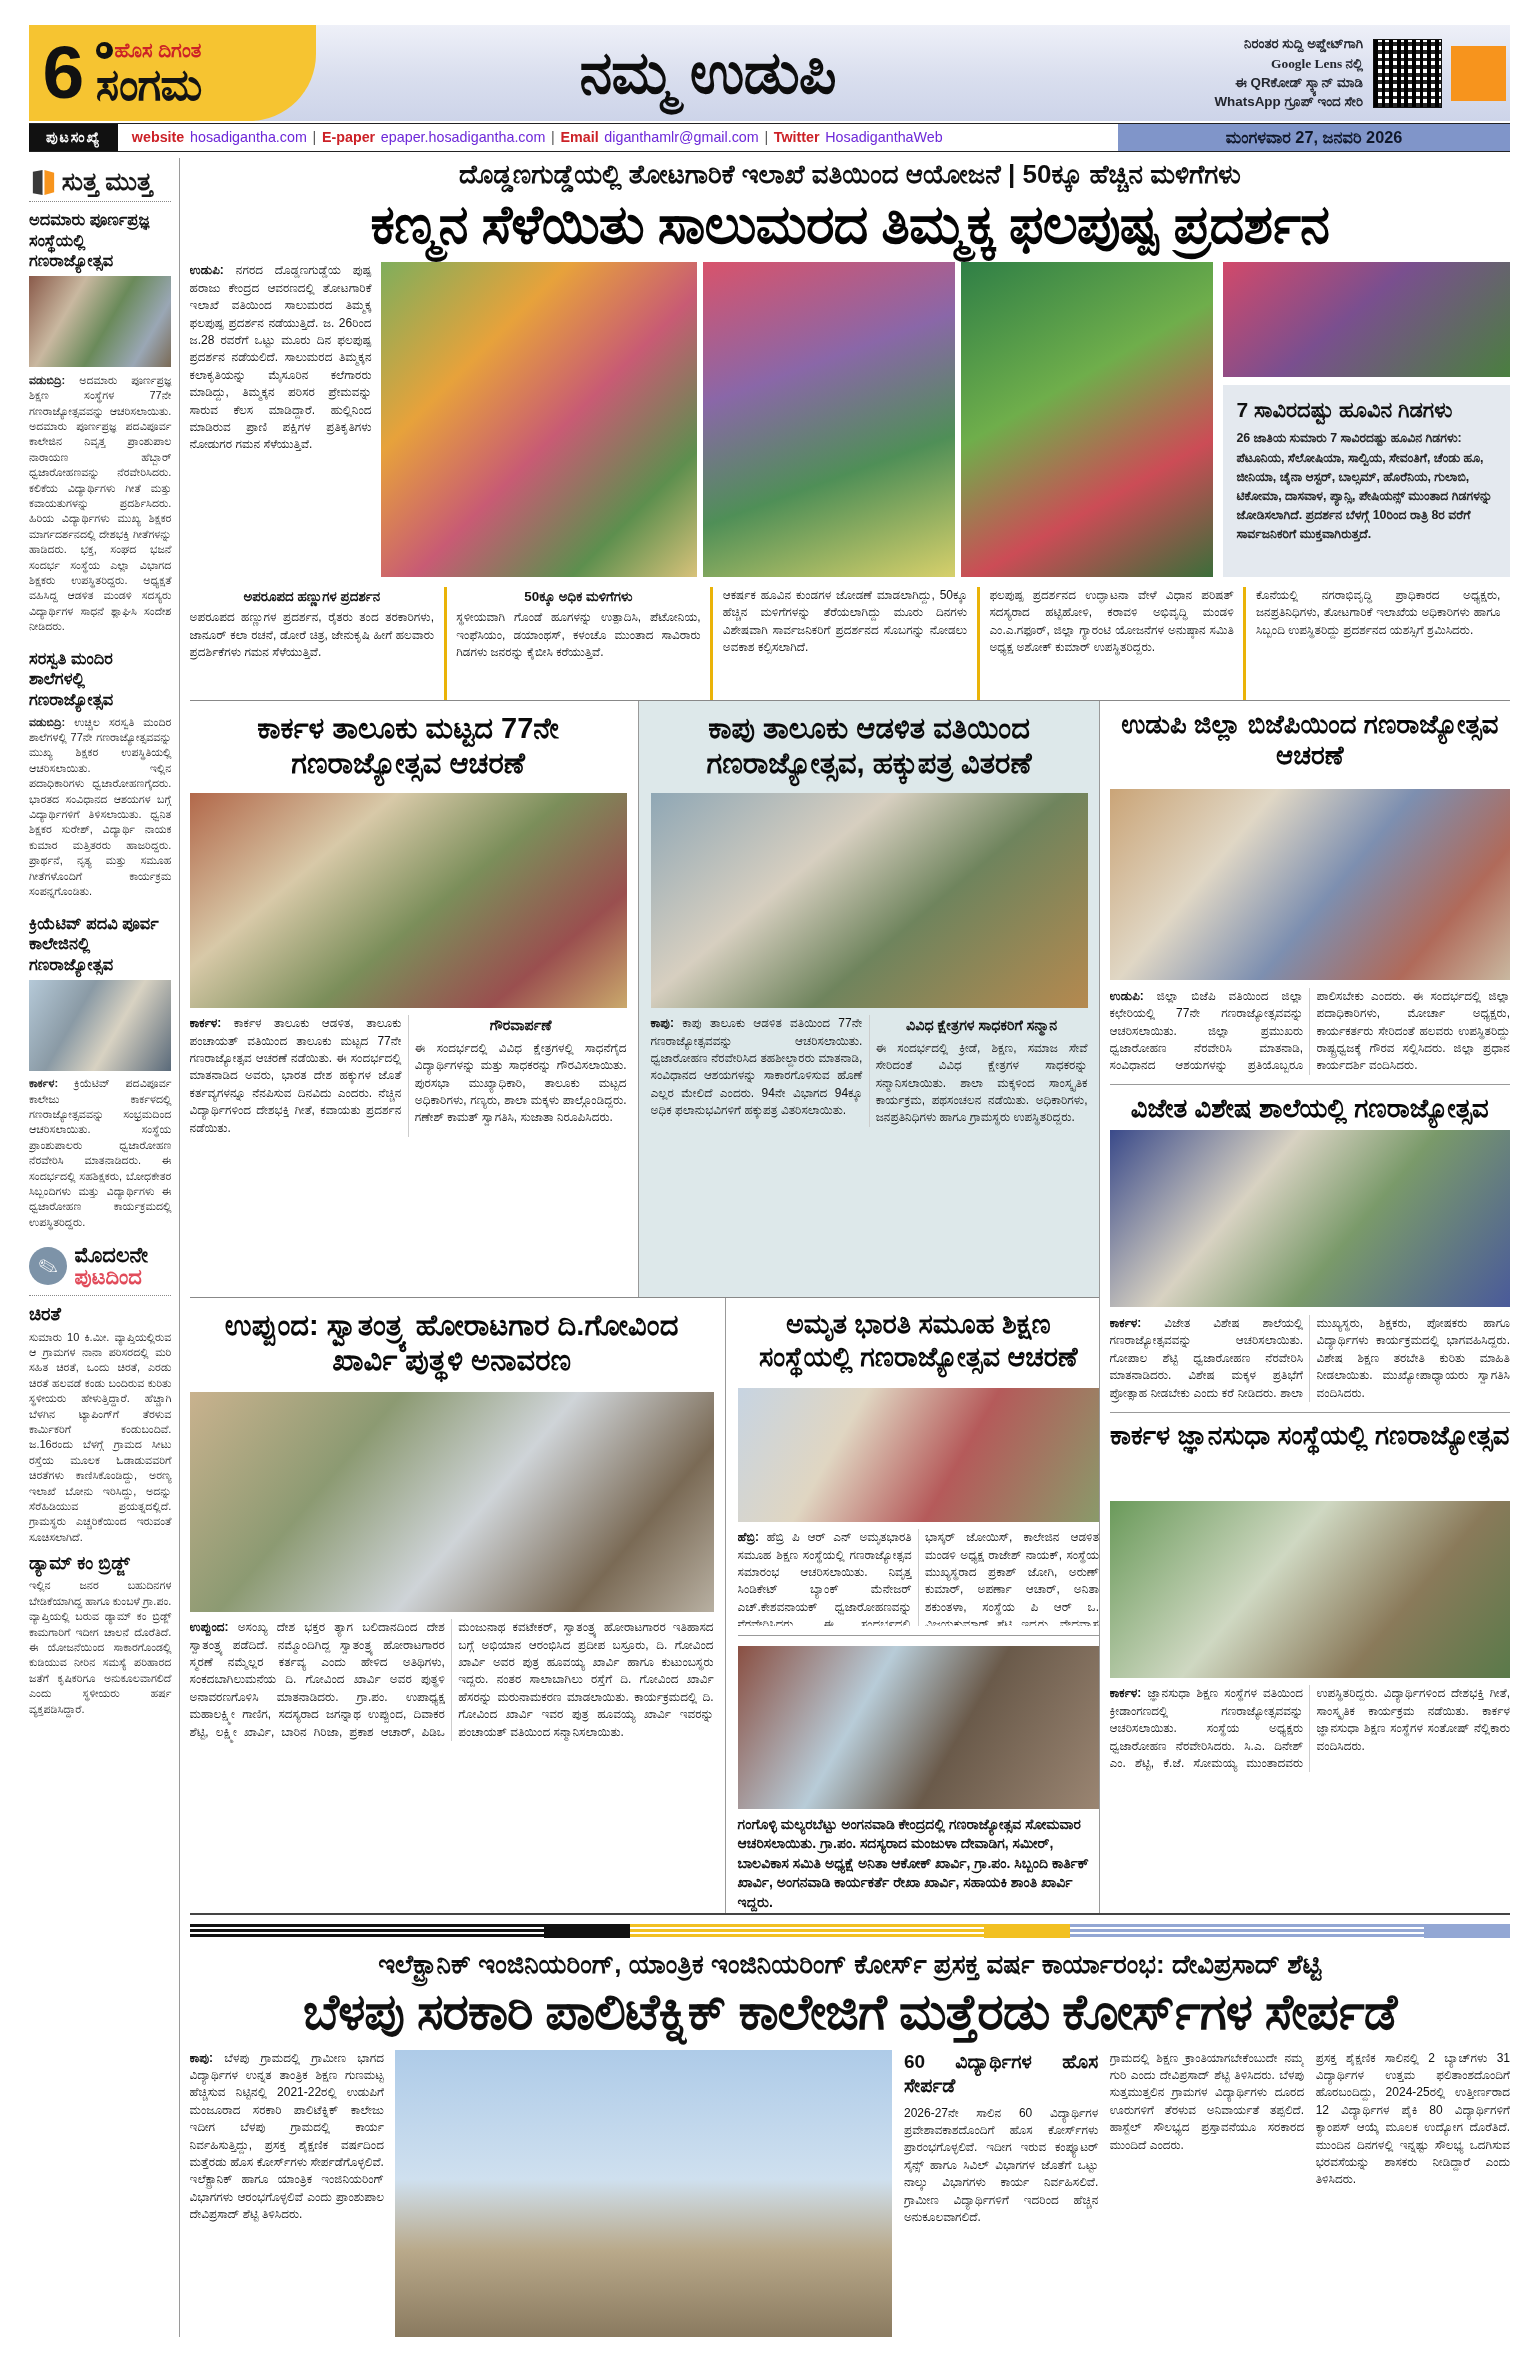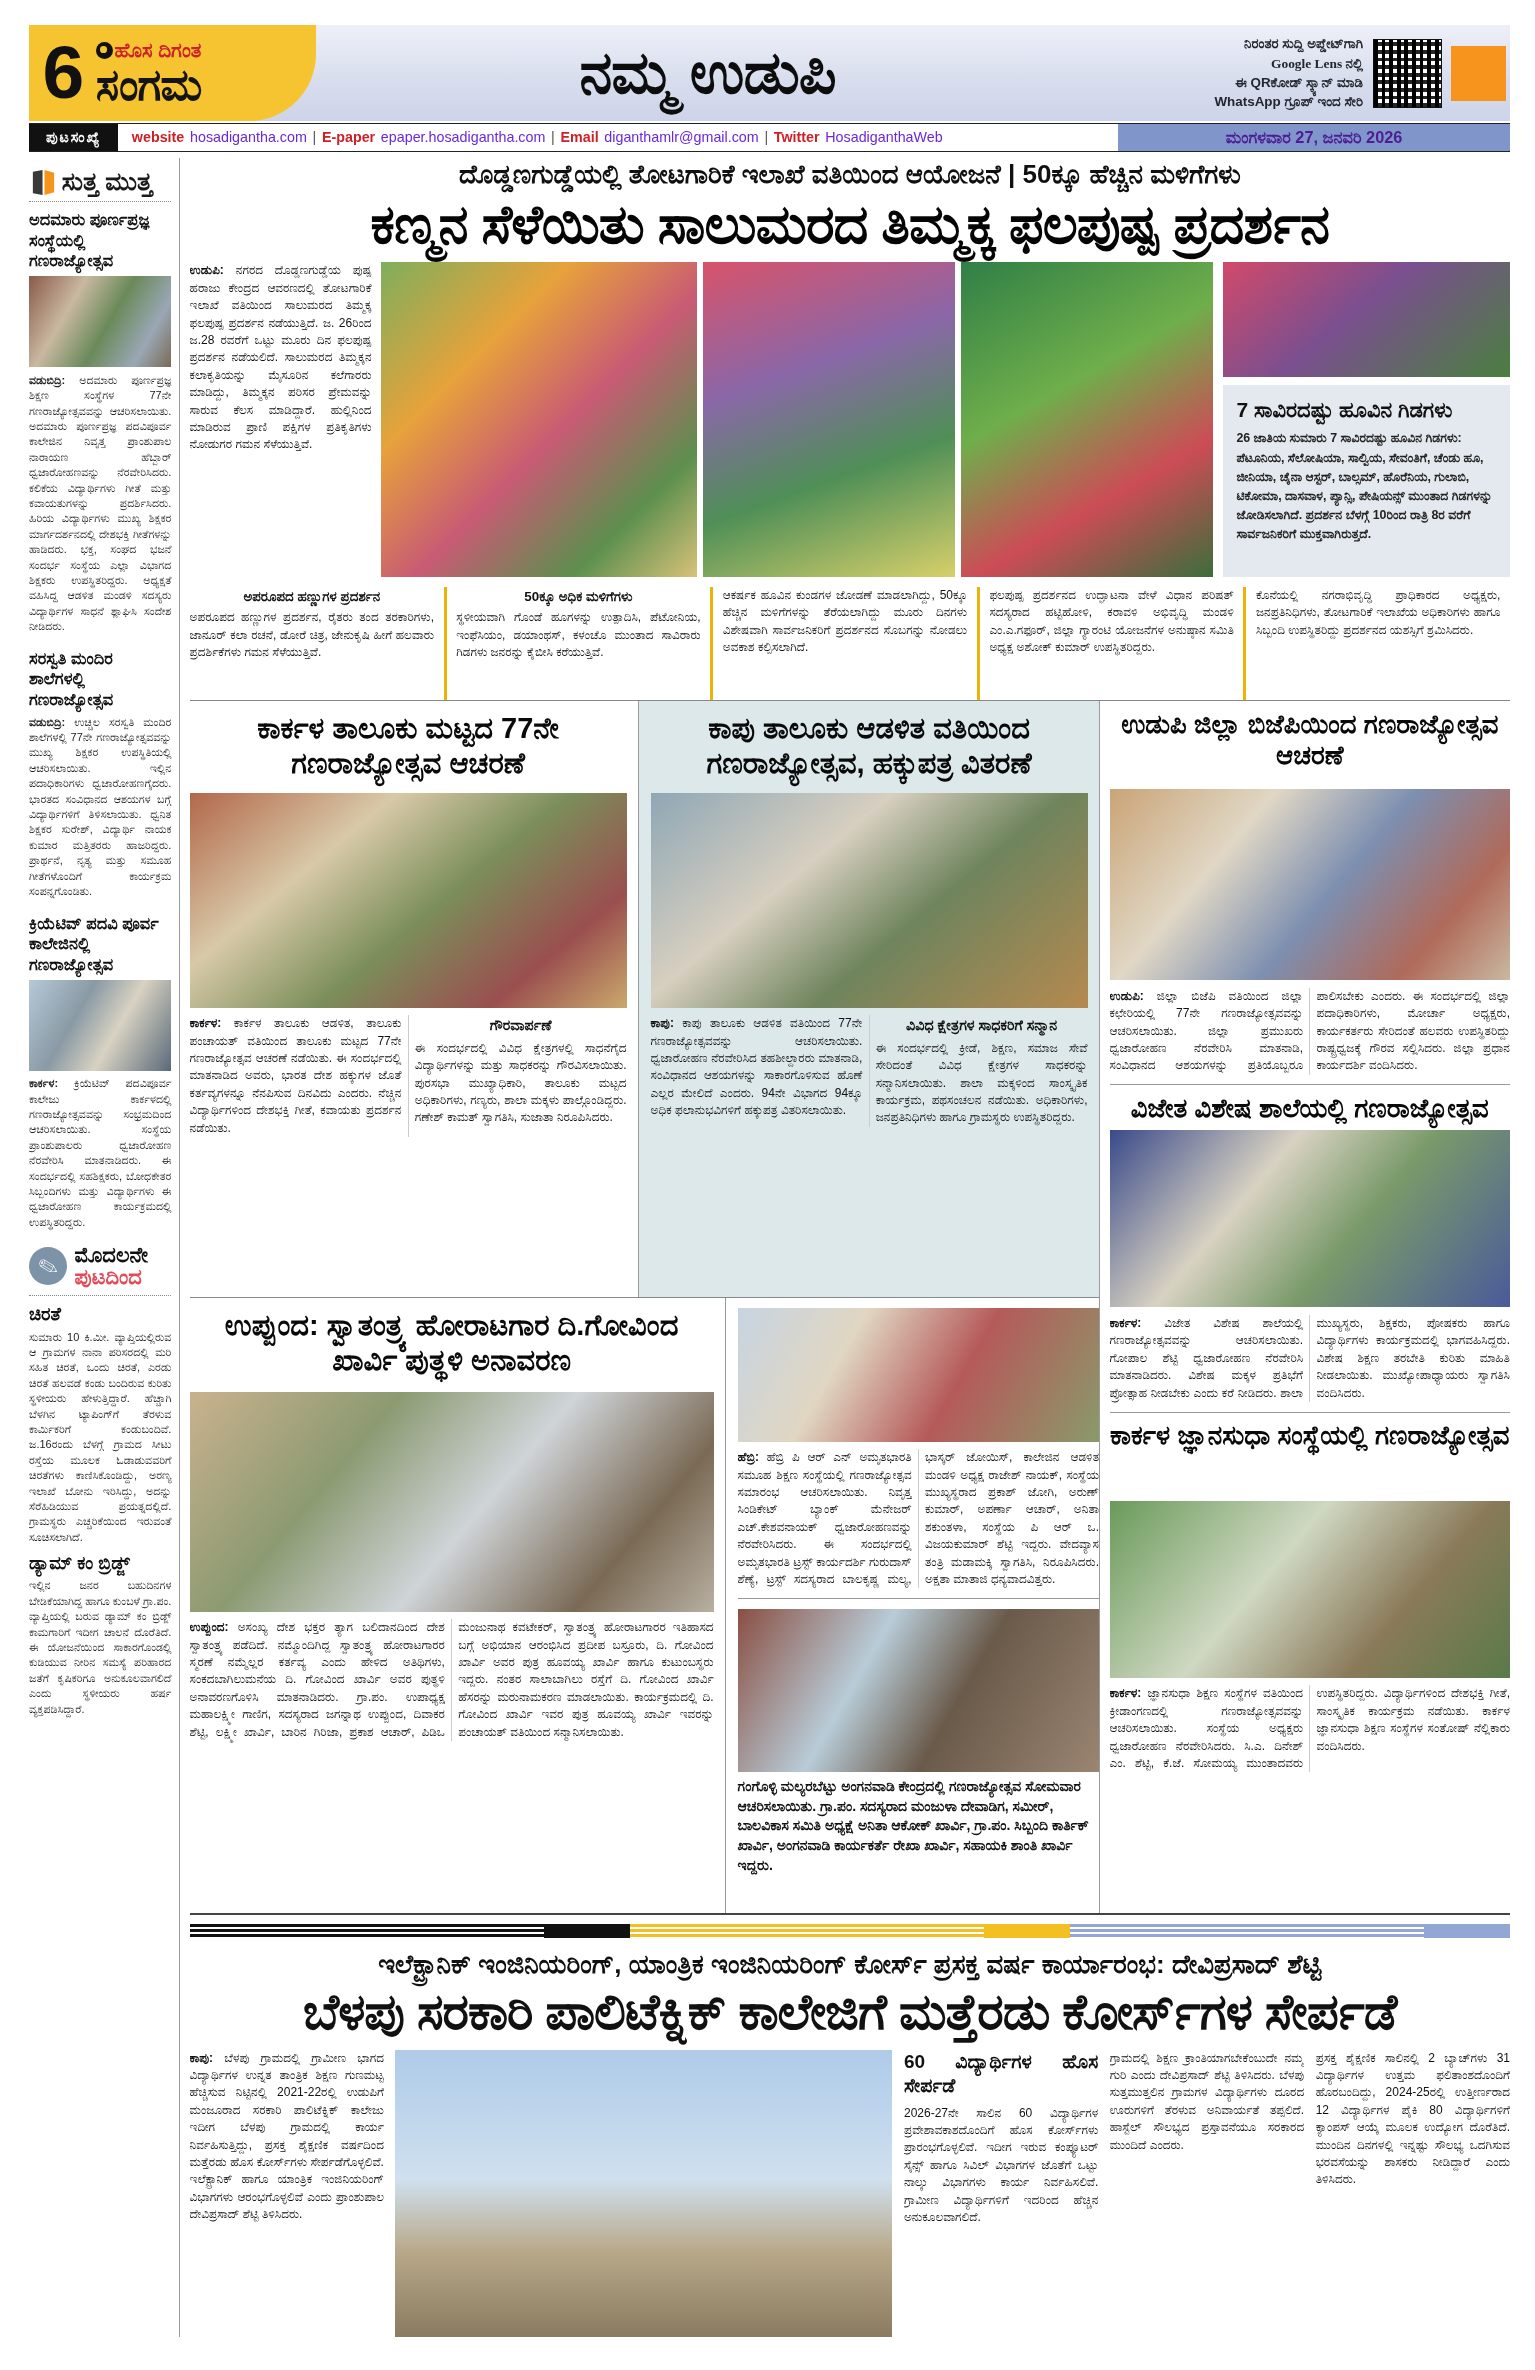--- a/index.html
+++ b/index.html
@@ -28,21 +28,21 @@
       repeating-linear-gradient(90deg, #000 0 3.8px, #fff 3.8px 7.6px); }
   .orange-sq { width:55px; height:55px; background:#f7941d; flex:none; }
 
   
   .infobar { height:29px; margin-top:1.9px; display:flex; align-items:stretch; border-top:1.9px solid #222; border-bottom:1.9px solid #222; }
   .page-label { background:#111; color:#fff; font-size:14.3px; font-weight:bold; display:flex; align-items:center; padding:0 17px; letter-spacing:1.9px; }
   .contacts { flex:1; display:flex; align-items:center; gap:5.7px; padding-left:13.4px; font-size:14.3px; }
   .contacts .lbl { color:#cc2127; font-weight:bold; }
   .contacts .val { color:#6d28d9; }
   .contacts .sep { color:#555; }
-  .datebar { width:392px; background:#8095c9; color:#4c1d95; font-weight:bold; font-size:16.3px; display:flex; align-items:center; justify-content:center; }
+  .datebar { width:392px; background:#8095c9; color:#0f172a; font-weight:bold; font-size:16.3px; display:flex; align-items:center; justify-content:center; }
 
   
   .content { display:flex; margin-top:5.7px; height:2179px; }
   .left-rail { width:151px; flex:none; border-right:1px solid #9a9a9a; padding:3.8px 7.6px 0 0; overflow:hidden; }
   .main { flex:1; padding-left:9.6px; display:flex; flex-direction:column; overflow:hidden; }
 
   
   .rail-sec-head { display:flex; align-items:center; gap:3.8px; margin:5.7px 0 3.8px 0; }
   .rail-sec-title { font-size:25px; font-weight:bold; color:#1a1a1a; }
   .door-ico { width:29px; height:29px; flex:none; }
@@ -306,20 +306,21 @@
             <article class="article art-uppunda">
               <h2 class="a-head">ಉಪ್ಪುಂದ: ಸ್ವಾತಂತ್ರ್ಯ ಹೋರಾಟಗಾರ ದಿ.ಗೋವಿಂದ ಖಾರ್ವಿ ಪುತ್ಥಳಿ ಅನಾವರಣ</h2>
               <div class="a-photo ph ph-uppunda"></div>
               <div class="a-body">
                 <span class="dl">ಉಪ್ಪುಂದ:</span>
                 <span>ಅಸಂಖ್ಯ ದೇಶ ಭಕ್ತರ ತ್ಯಾಗ ಬಲಿದಾನದಿಂದ ದೇಶ ಸ್ವಾತಂತ್ರ್ಯ ಪಡೆದಿದೆ. ನಮ್ಮೊಂದಿಗಿದ್ದ ಸ್ವಾತಂತ್ರ್ಯ ಹೋರಾಟಗಾರರ ಸ್ಮರಣೆ ನಮ್ಮೆಲ್ಲರ ಕರ್ತವ್ಯ ಎಂದು ಹೇಳಿದ ಅತಿಥಿಗಳು, ಸಂಕದಬಾಗಿಲುಮನೆಯ ದಿ. ಗೋವಿಂದ ಖಾರ್ವಿ ಅವರ ಪುತ್ಥಳಿ ಅನಾವರಣಗೊಳಿಸಿ ಮಾತನಾಡಿದರು. ಗ್ರಾ.ಪಂ. ಉಪಾಧ್ಯಕ್ಷ ಮಹಾಲಕ್ಷ್ಮೀ ಗಾಣಿಗ, ಸದಸ್ಯರಾದ ಜಗನ್ನಾಥ ಉಪ್ಪುಂದ, ದಿವಾಕರ ಶೆಟ್ಟಿ, ಲಕ್ಷ್ಮೀ ಖಾರ್ವಿ, ಬಾರಿನ ಗಿರಿಜಾ, ಪ್ರಕಾಶ ಆಚಾರ್, ಪಿಡಿಒ ಮಂಜುನಾಥ ಕವಟೇಕರ್, ಸ್ವಾತಂತ್ರ್ಯ ಹೋರಾಟಗಾರರ ಇತಿಹಾಸದ ಬಗ್ಗೆ ಅಭಿಯಾನ ಆರಂಭಿಸಿದ ಪ್ರದೀಪ ಬಸ್ರೂರು, ದಿ. ಗೋವಿಂದ ಖಾರ್ವಿ ಅವರ ಪುತ್ರ ಹೂವಯ್ಯ ಖಾರ್ವಿ ಹಾಗೂ ಕುಟುಂಬಸ್ಥರು ಇದ್ದರು. ನಂತರ ಸಾಲಾಬಾಗಿಲು ರಸ್ತೆಗೆ ದಿ. ಗೋವಿಂದ ಖಾರ್ವಿ ಹೆಸರನ್ನು ಮರುನಾಮಕರಣ ಮಾಡಲಾಯಿತು. ಕಾರ್ಯಕ್ರಮದಲ್ಲಿ ದಿ. ಗೋವಿಂದ ಖಾರ್ವಿ ಇವರ ಪುತ್ರ ಹೂವಯ್ಯ ಖಾರ್ವಿ ಇವರನ್ನು ಪಂಚಾಯತ್ ವತಿಯಿಂದ ಸನ್ಮಾನಿಸಲಾಯಿತು.</span>
               </div>
             </article>
             <div class="art-amrutha">
               <article class="article">
+                <h2 class="a-head">ಅಮೃತ ಭಾರತಿ ಸಮೂಹ ಶಿಕ್ಷಣ ಸಂಸ್ಥೆಯಲ್ಲಿ ಗಣರಾಜ್ಯೋತ್ಸವ ಆಚರಣೆ</h2>
                 <div class="a-photo ph ph-amrutha"></div>
                 <div class="a-body" style="column-count:2;">
                   <span class="dl">ಹೆಬ್ರಿ:</span>
                   <span>ಹೆಬ್ರಿ ಪಿ ಆರ್ ಎನ್ ಅಮೃತಭಾರತಿ ಸಮೂಹ ಶಿಕ್ಷಣ ಸಂಸ್ಥೆಯಲ್ಲಿ ಗಣರಾಜ್ಯೋತ್ಸವ ಸಮಾರಂಭ ಆಚರಿಸಲಾಯಿತು. ನಿವೃತ್ತ ಸಿಂಡಿಕೇಟ್ ಬ್ಯಾಂಕ್ ಮೆನೇಜರ್ ಎಚ್.ಕೇಶವನಾಯಕ್ ಧ್ವಜಾರೋಹಣವನ್ನು ನೆರವೇರಿಸಿದರು. ಈ ಸಂದರ್ಭದಲ್ಲಿ ಅಮೃತಭಾರತಿ ಟ್ರಸ್ಟ್ ಕಾರ್ಯದರ್ಶಿ ಗುರುದಾಸ್ ಶೆಣ್ಯೆ, ಟ್ರಸ್ಟ್ ಸದಸ್ಯರಾದ ಬಾಲಕೃಷ್ಣ ಮಲ್ಯ, ಭಾಸ್ಕರ್ ಜೋಯಿಸ್, ಕಾಲೇಜಿನ ಆಡಳಿತ ಮಂಡಳಿ ಅಧ್ಯಕ್ಷ ರಾಜೇಶ್ ನಾಯಕ್, ಸಂಸ್ಥೆಯ ಮುಖ್ಯಸ್ಥರಾದ ಪ್ರಕಾಶ್ ಜೋಗಿ, ಅರುಣ್ ಕುಮಾರ್, ಅಪರ್ಣಾ ಆಚಾರ್, ಅನಿತಾ ಶಕುಂತಳಾ, ಸಂಸ್ಥೆಯ ಪಿ ಆರ್ ಒ. ವಿಜಯಕುಮಾರ್ ಶೆಟ್ಟಿ ಇದ್ದರು. ವೇದವ್ಯಾಸ ತಂತ್ರಿ ಮಡಾಮಕ್ಕಿ ಸ್ವಾಗತಿಸಿ, ನಿರೂಪಿಸಿದರು. ಅಕ್ಷತಾ ಮಾತಾಜಿ ಧನ್ಯವಾದವಿತ್ತರು.</span>
                 </div>
               </article>
               <div class="gangolli">
                 <div class="ph ph-gangolli"></div>
                 <p class="g-cap">ಗಂಗೊಳ್ಳಿ ಮಲ್ಯರಬೆಟ್ಟು ಅಂಗನವಾಡಿ ಕೇಂದ್ರದಲ್ಲಿ ಗಣರಾಜ್ಯೋತ್ಸವ ಸೋಮವಾರ ಆಚರಿಸಲಾಯಿತು. ಗ್ರಾ.ಪಂ. ಸದಸ್ಯರಾದ ಮಂಜುಳಾ ದೇವಾಡಿಗ, ಸಮೀರ್, ಬಾಲವಿಕಾಸ ಸಮಿತಿ ಅಧ್ಯಕ್ಷೆ ಅನಿತಾ ಆಕೋಕ್ ಖಾರ್ವಿ, ಗ್ರಾ.ಪಂ. ಸಿಬ್ಬಂದಿ ಕಾರ್ತಿಕ್ ಖಾರ್ವಿ, ಅಂಗನವಾಡಿ ಕಾರ್ಯಕರ್ತೆ ರೇಖಾ ಖಾರ್ವಿ, ಸಹಾಯಕಿ ಶಾಂತಿ ಖಾರ್ವಿ ಇದ್ದರು.</p>
               </div>

